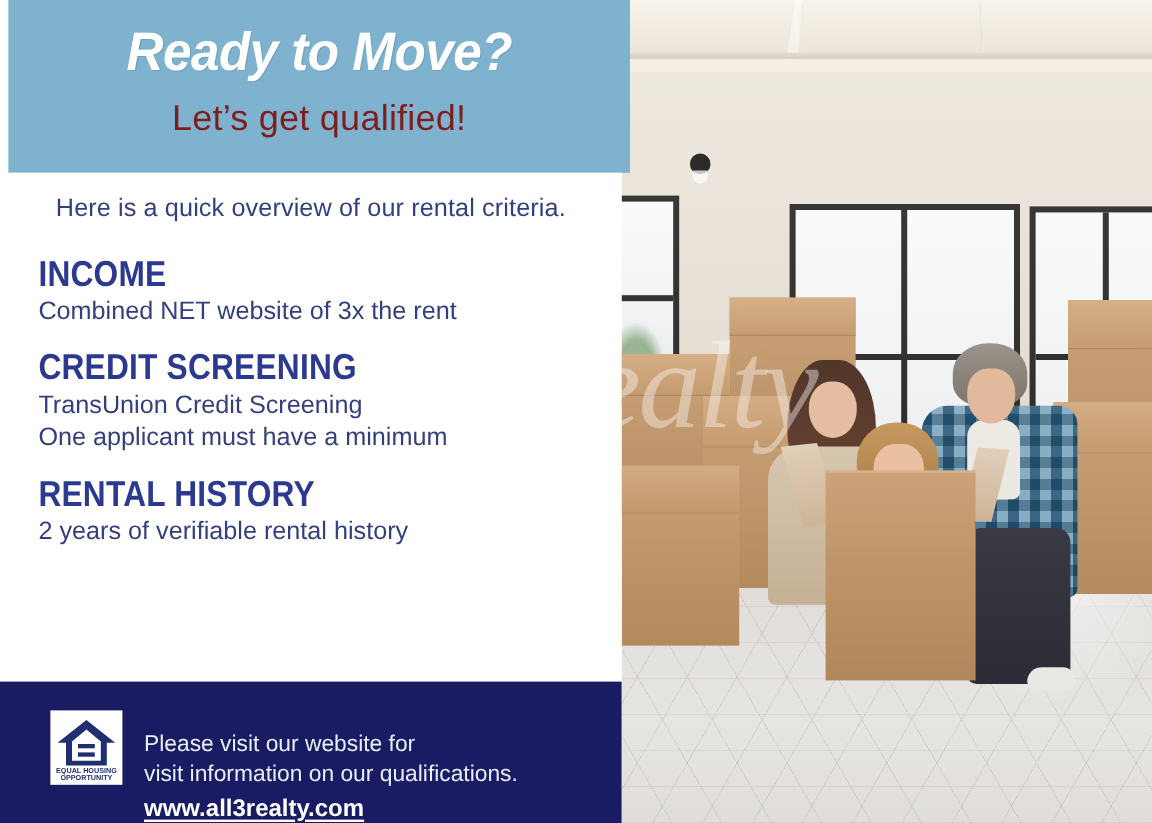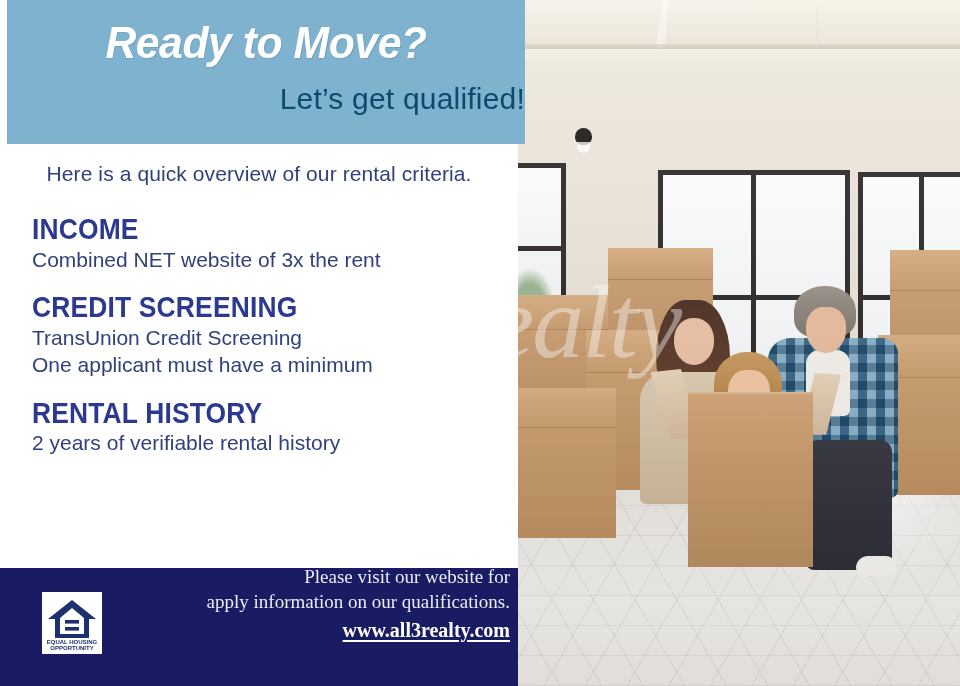--- a/index.html
+++ b/index.html
@@ -282,22 +282,22 @@
     font-weight: bold;
     font-style: italic;
     letter-spacing: -0.5px;
     font-family: "Liberation Sans Narrow", "Liberation Sans", sans-serif;
     transform: scaleX(0.95);
     text-shadow: 1px 1px 0 rgba(90,130,155,.35);
   }
   .subhead {
     position: absolute;
     left: 0; right: 0; top: 82px;
-    text-align: right;
-    color: #0c4a6e;
+    text-align: center;
+    color: #7f1d1d;
     font-size: 30px;
     font-weight: 400;
     letter-spacing: .2px;
   }
 
   .white-panel {
     position: absolute;
     left: 0; top: 144px;
     width: 518px; height: 424px;
     background: #ffffff;
@@ -347,28 +347,27 @@
     left: 42px; top: 592px;
     width: 60px; height: 62px;
     background: #ffffff;
     z-index: 5;
     padding: 2px;
     box-sizing: border-box;
   }
   .ehlogo svg { display: block; }
   .footer-text {
     position: absolute;
-    left: 120px; top: 564px;
+    left: 120px; top: 608px;
     width: 390px;
-    text-align: right;
+    text-align: left;
     color: #e9edf5;
     font-size: 19px;
     line-height: 1.33;
     z-index: 5;
-    font-family: Liberation Serif, serif;
   }
   .footer-url {
     display: inline-block;
     margin-top: 2px;
     font-size: 20px;
     font-weight: bold;
     color: #ffffff;
     text-decoration: underline;
     text-underline-offset: 3px;
   }
@@ -502,17 +501,17 @@
       <path d="M28 14 L40 24 L40 40 L16 40 L16 24 Z" fill="#ffffff"></path>
       <rect x="21" y="26" width="14" height="3.6" fill="#1f3070"></rect>
       <rect x="21" y="33" width="14" height="3.6" fill="#1f3070"></rect>
       <text x="28" y="50" text-anchor="middle" font-family="'Liberation Sans', sans-serif" font-size="6" font-weight="bold" fill="#1f3070">EQUAL HOUSING</text>
       <text x="28" y="56" text-anchor="middle" font-family="'Liberation Sans', sans-serif" font-size="6" font-weight="bold" fill="#1f3070">OPPORTUNITY</text>
     </svg>
   </div>
 
   <div class="footer-text">
     <div>Please visit our website for</div>
-    <div>apply information on our qualifications.</div>
+    <div>visit information on our qualifications.</div>
     <a class="footer-url" href="#">www.all3realty.com</a>
   </div>
 
 </div>
 
 </body></html>

